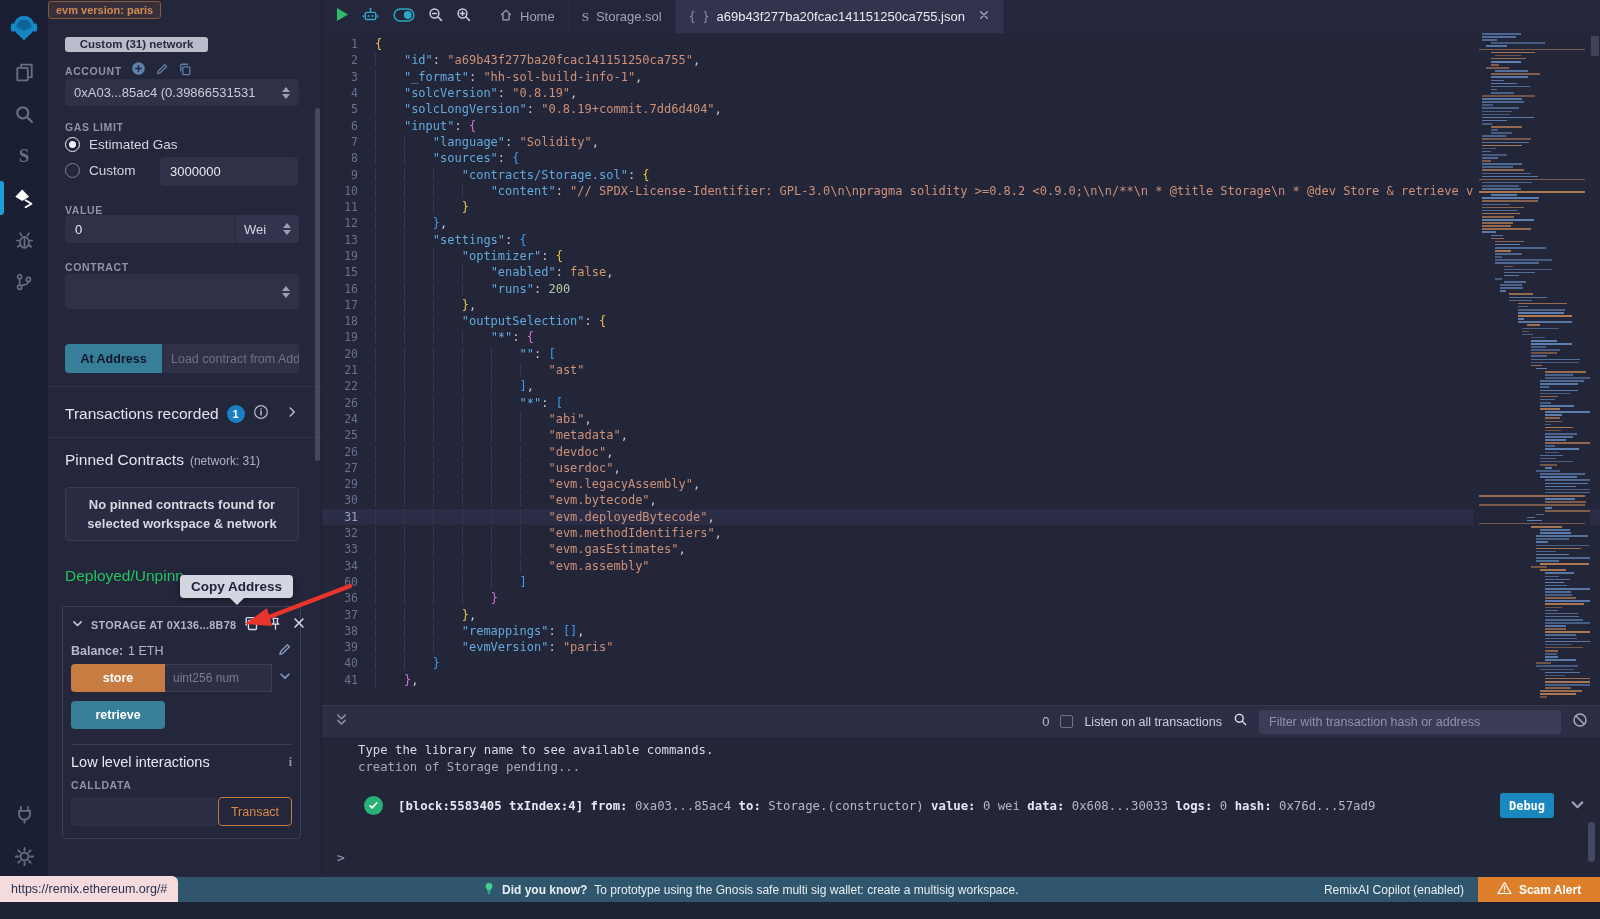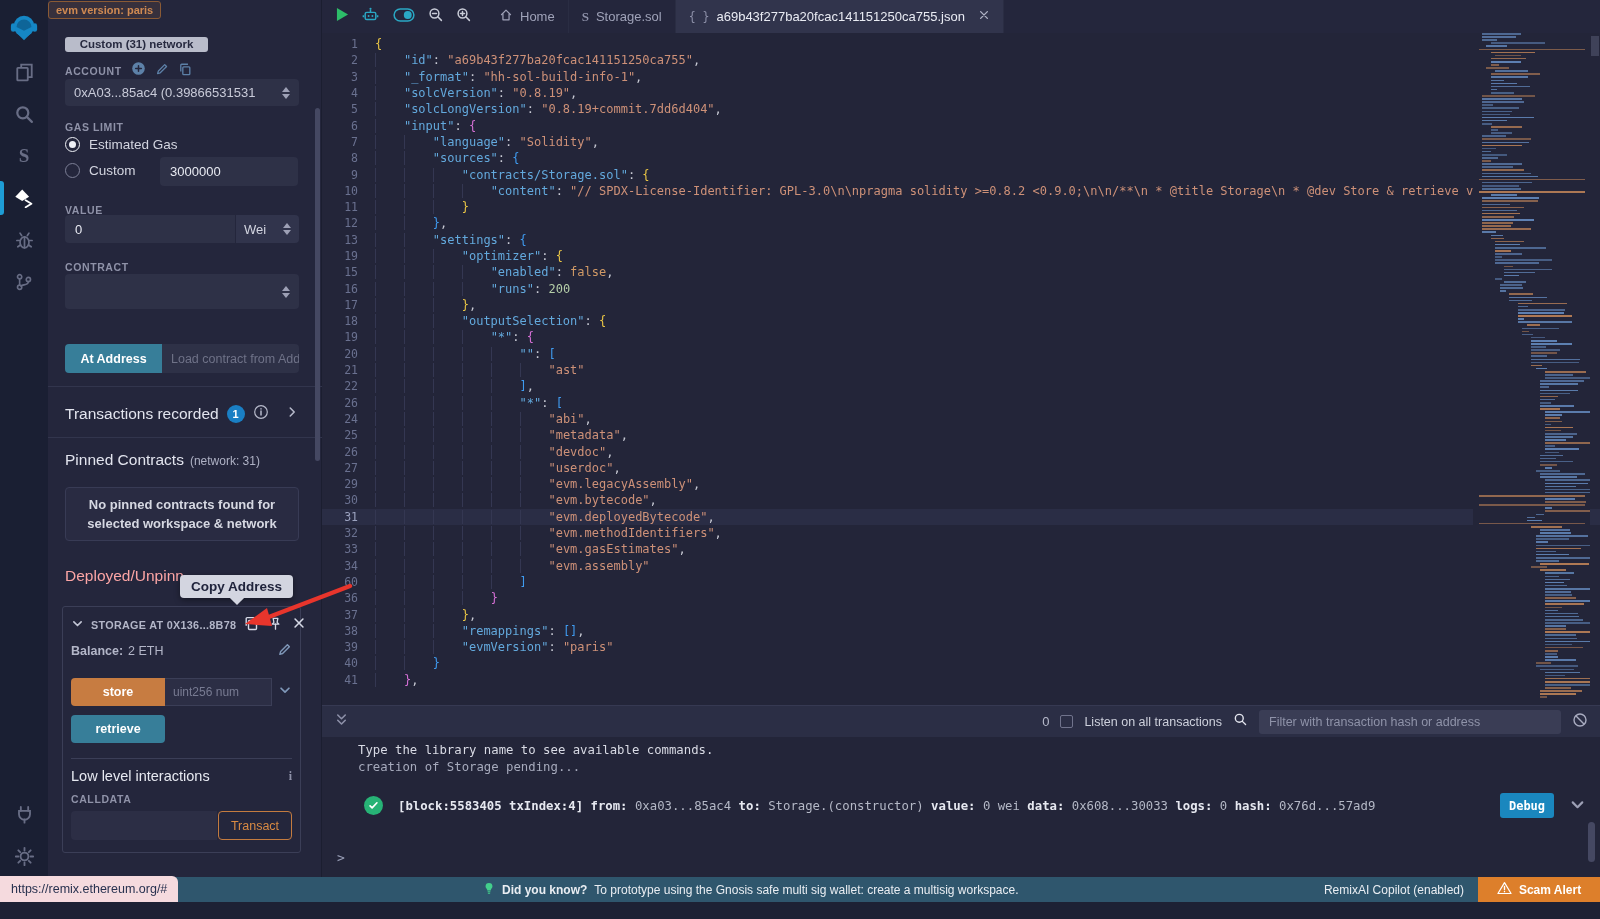--- a/index.html
+++ b/index.html
@@ -40,42 +40,42 @@
   .r2 { top:163px; }
   .gas-input { position:absolute; left:112px; top:157px; width:138px; height:29px; background:#2e3147; border:none; border-radius:4px; color:#e8eaf2; font-size:13px; padding:0 10px; }
   .value-label { top:204px; }
   .value-row { top:215px; height:28px; display:flex; }
   .value-input { width:170px; background:#2e3147; border:none; border-radius:4px 0 0 4px; color:#e8eaf2; font-size:13px; padding:0 10px; }
   .wei-box { width:64px; background:#31344c; border-radius:0 4px 4px 0; border-left:1px solid #24263c; display:flex; align-items:center; padding:0 8px; color:#d3d5e0; font-size:13px; }
   .contract-label { top:261px; }
   .contract-select { top:274px; height:35px; }
   .evm-badge { top:317px; left:17px; display:inline-block; background:rgba(199,124,65,.12); border:1px solid #8a5a35; color:#d08a52; font-size:11px; font-weight:bold; padding:2px 7px; border-radius:3px; }
   .btn-row { top:344px; height:29px; display:flex; }
-  .btn-ataddr { width:97px; background:#377e99; color:#ffffff; font-weight:bold; font-size:12.5px; border:none; border-radius:4px 0 0 4px; }
+  .btn-ataddr { width:97px; background:#377e99; color:#0f172a; font-weight:bold; font-size:12.5px; border:none; border-radius:4px 0 0 4px; }
   .btn-load { flex:1; background:#2e3147; color:#6f7288; font-size:12.5px; border:none; border-radius:0 4px 4px 0; text-align:left; padding:0 9px; white-space:nowrap; overflow:hidden; }
   .divider { position:absolute; left:0; width:274px; border-top:1px solid #32354d; }
   .txrec-row { top:398px; height:31px; display:flex; align-items:center; gap:8px; }
   .txrec-title { color:#e2e4ee; font-size:15.5px; }
   .count-badge { width:18px; height:18px; border-radius:50%; background:#1a7fc4; color:#fff; font-size:11px; font-weight:bold; display:flex; align-items:center; justify-content:center; }
   .pinned-row { top:451px; display:flex; align-items:baseline; gap:6px; }
   .pinned-title { color:#e2e4ee; font-size:15.5px; }
   .pinned-net { color:#aeb1c4; font-size:12px; }
   .empty-box { top:487px; height:54px; background:#292b42; border:1px solid #383b55; border-radius:4px; display:flex; flex-direction:column; align-items:center; justify-content:center; color:#d6d8e2; font-size:13px; line-height:19px; font-weight:bold; }
-  .deployed-row { top:567px; color:#fca5a5; font-size:15.5px; }
+  .deployed-row { top:567px; color:#22c55e; font-size:15.5px; }
   .copy-tooltip { position:absolute; left:132px; top:575px; background:#d3d5e0; color:#20243c; font-size:13.5px; font-weight:bold; padding:4px 11px; border-radius:4px; z-index:6; box-shadow:0 2px 6px rgba(0,0,0,.4); }
   .copy-tooltip::after { content:""; position:absolute; left:52px; bottom:-5px; width:10px; height:10px; background:#d3d5e0; transform:rotate(45deg); }
   .red-arrow { position:absolute; left:185px; top:580px; z-index:7; }
   .inst-card { position:absolute; left:14px; top:606px; width:239px; border:1px solid #3b3e57; border-radius:3px; padding:5px 8px 12px; }
   .inst-hdr { display:flex; align-items:center; gap:7px; height:26px; color:#b3b6c8; }
   .inst-title { font-size:10.8px; letter-spacing:.3px; font-weight:bold; flex:1; white-space:nowrap; }
   .inst-icons { display:flex; gap:9px; align-items:center; color:#c3c6d6; }
   .bal-row { display:flex; align-items:center; height:26px; color:#b3b6c8; font-size:12.5px; }
   .bal-row b { margin-right:5px; }
   .bal-edit { margin-left:auto; color:#7f97b8; }
-  .store-row { display:flex; align-items:center; margin-top:14px; height:28px; gap:0; }
+  .store-row { display:flex; align-items:center; margin-top:0; height:28px; gap:0; }
   .btn-store { width:94px; height:28px; background:#c77c41; color:#fff; font-weight:bold; font-size:12.5px; border:none; border-radius:4px 0 0 4px; }
   .store-input { flex:1; min-width:0; height:28px; background:#2c2e45; border:1px solid #3b3e57; border-left:none; color:#d5d7e2; font-size:12px; padding:0 8px; }
   .store-input::placeholder { color:#787b92; }
   .store-caret { color:#7f97b8; margin-left:6px; }
   .btn-retrieve { display:block; width:94px; height:28px; margin-top:9px; background:#377e99; color:#fff; font-weight:bold; font-size:12.5px; border:none; border-radius:4px; }
   .inst-div { border-top:1px solid #3b3e57; margin:15px 0 9px; }
   .lowlevel-row { display:flex; align-items:center; color:#e7e9f1; font-size:14.5px; }
   .lowlevel-i { margin-left:auto; color:#8e91a8; font-weight:bold; font-size:12px; font-family:"Liberation Serif", serif; }
   .calldata-label { margin-top:9px; }
   .calldata-row { display:flex; margin-top:6px; height:29px; }
@@ -307,21 +307,21 @@
                 <path d="M5.5 2.5h5l-.8 4.3 1.9 1.9H4.4l1.9-1.9z"></path>
                 <path d="M8 8.7V14" stroke-linecap="round"></path>
               </svg></span>
           <span><svg width="14" height="14" viewBox="0 0 16 16" fill="none" stroke="#d6d9e6" stroke-width="1.8" stroke-linecap="round">
                 <path d="M3.5 3.5l9 9M12.5 3.5l-9 9"></path>
               </svg></span>
         </span>
       </div>
       <div class="bal-row">
         <b>Balance:</b>
-        <span>2 ETH</span>
+        <span>1 ETH</span>
         <span class="bal-edit"><svg width="15" height="15" viewBox="0 0 16 16" fill="none" stroke="#7f97b8" stroke-width="1.5" stroke-linejoin="round">
               <path d="M3 13.2l.9-3 7.2-7.2 2.1 2.1-7.2 7.2z"></path>
             </svg></span>
       </div>
       <div class="store-row">
         <button class="btn-store">store</button>
         <input class="store-input" placeholder="uint256 num" style="">
         <span class="store-caret"><svg width="14" height="14" viewBox="0 0 16 16" fill="none" stroke="currentColor" stroke-width="2" stroke-linecap="round" stroke-linejoin="round">
               <path d="M3.5 6L8 10.5 12.5 6"></path>
             </svg></span>

